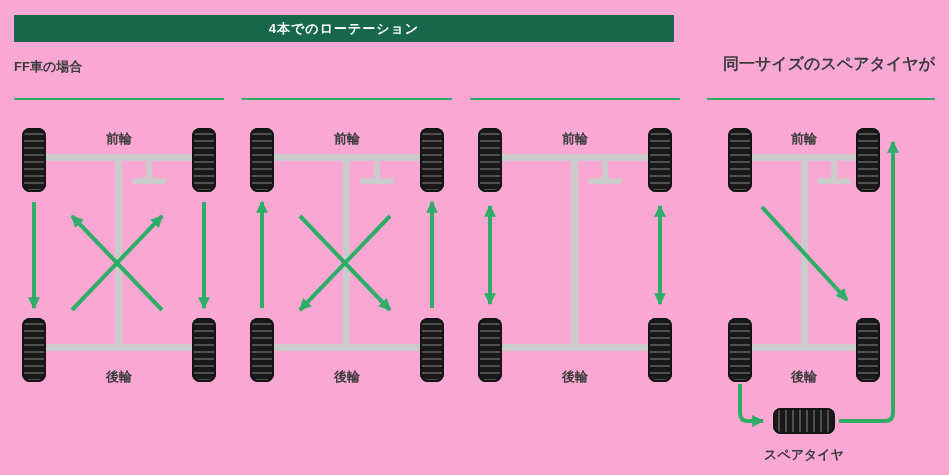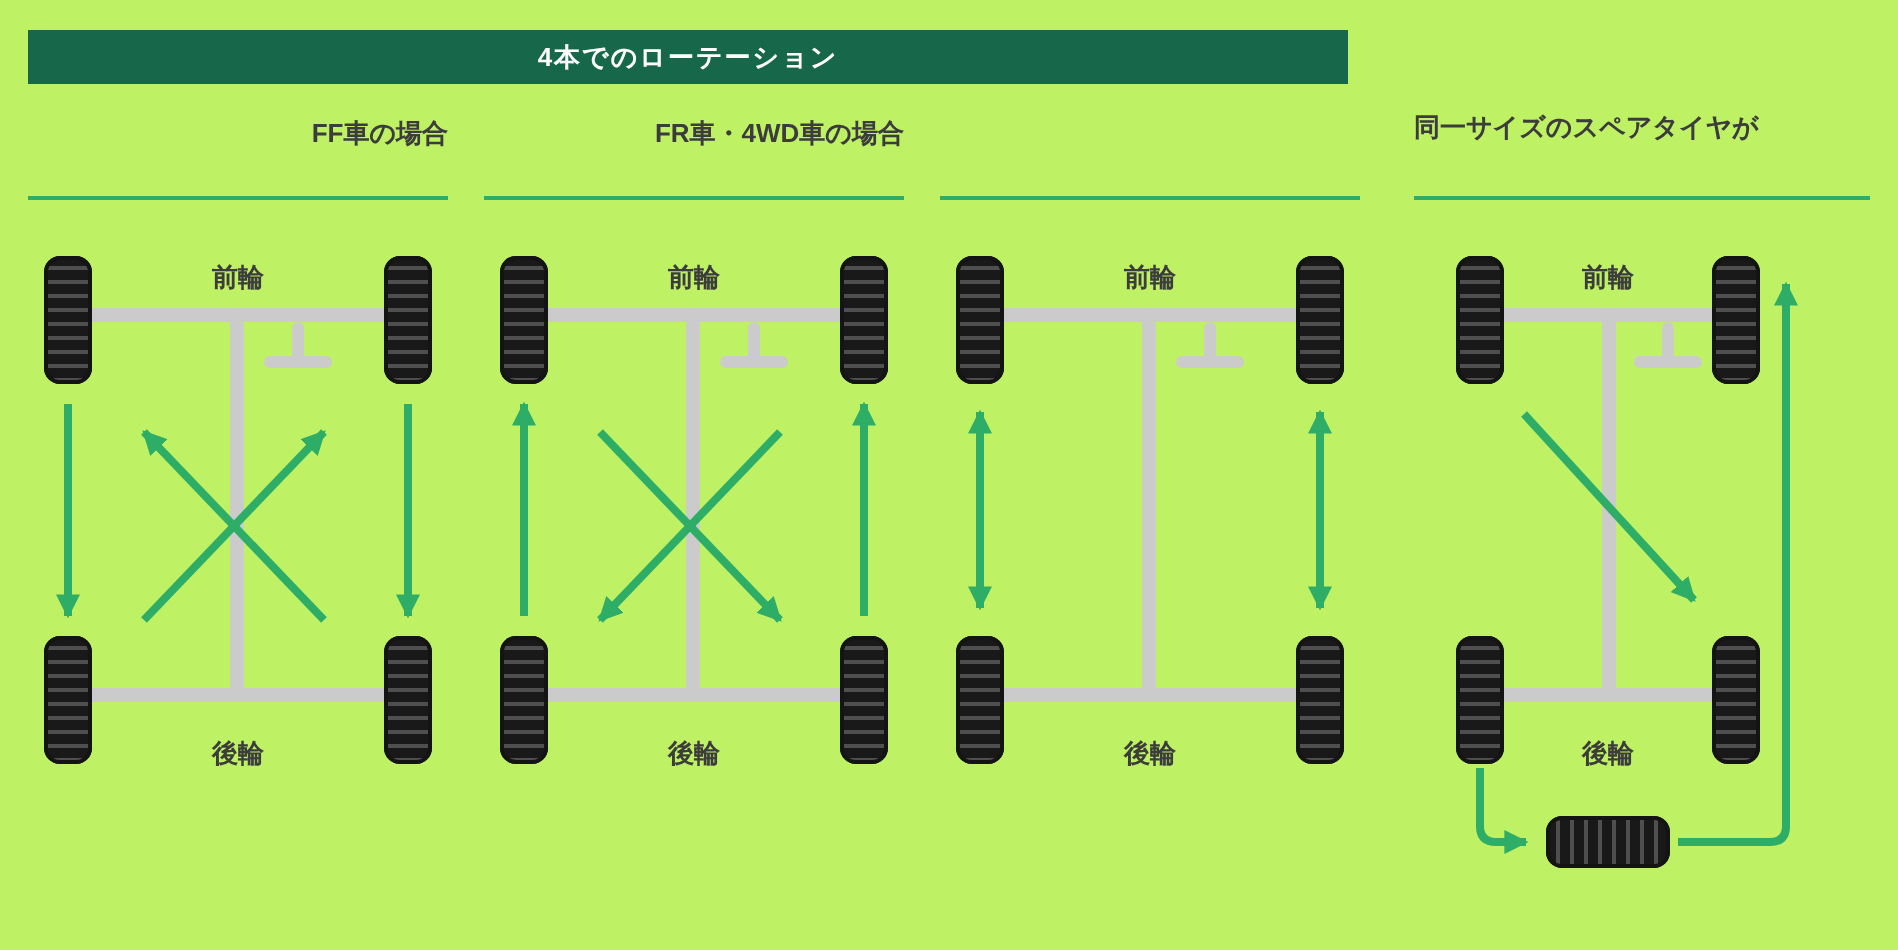--- a/index.html
+++ b/index.html
@@ -1,33 +1,33 @@
 <!DOCTYPE html>
 <html style="--header-bg: #17684a; --accent-green: #2ead67; --chassis-gray: #cbcbcb; --tire-black: #1a1a1a; --text-dark: #3c3c3c;"><head>
 <meta charset="utf-8">
 <style>
   html,body { margin:0; padding:0; background:#fff; }
   .screen {
-    position:relative; width:949px; height:475px; background:#bef264;
+    position:relative; width:949px; height:475px; background:#f9a8d4;
     font-family:"Liberation Sans","DejaVu Sans",sans-serif; overflow:hidden;
   }
   .header-bar {
     position:absolute; top:15px; height:27px;
     background:var(--header-bg,#17684a); color:#fff;
     font-size:13px; font-weight:bold; letter-spacing:1px;
     display:flex; align-items:center; justify-content:center;
   }
   .panel { position:absolute; top:0; height:475px; }
   .panel-title {
-    position:absolute; top:58px; left:0; right:0; text-align:right;
+    position:absolute; top:58px; left:0; right:0; text-align:left;
     font-size:13px; font-weight:bold; color:var(--text-dark,#3c3c3c);
   }
   .panel-title-2line {
-    position:absolute; top:54px; left:0; right:0; text-align:left;
-    font-size:13px; font-weight:bold; color:var(--text-dark,#3c3c3c); line-height:19px;
+    position:absolute; top:54px; left:0; right:0; text-align:right;
+    font-size:16px; font-weight:bold; color:var(--text-dark,#3c3c3c); line-height:19px;
   }
   .rule {
     position:absolute; top:98px; left:0; right:0; height:2px;
     background:var(--accent-green,#2ead67);
   }
   .diagram { position:absolute; top:112px; left:0; }
   .bar { position:absolute; background:var(--chassis-gray,#cbcbcb); border-radius:3px; }
   .tire {
     position:absolute; width:24px; height:64px; border-radius:8px;
     background:repeating-linear-gradient(180deg,#191919 0 5px,#4f4f4f 5px 7px);
@@ -78,21 +78,20 @@
         </defs>
         <path class="ar" d="M20 90 L20 196" marker-end="url(#ah1)"></path>
         <path class="ar" d="M190 90 L190 196" marker-end="url(#ah1)"></path>
         <path class="ar" d="M58 198 L148 104" marker-end="url(#ah1)"></path>
         <path class="ar" d="M148 198 L58 104" marker-end="url(#ah1)"></path>
       </svg>
     </div>
   </div>
 
   <div class="panel" style="left:242px;width:210px;">
-    <div class="panel-title">FR車・4WD車の場合</div>
     <div class="rule"></div>
     <div class="diagram" style="width:210px;height:300px;">
       <div class="bar" style="left:20px;top:42px;width:170px;height:7px;"></div>
       <div class="bar" style="left:20px;top:232px;width:170px;height:7px;"></div>
       <div class="bar" style="left:101px;top:42px;width:7px;height:197px;"></div>
       <div class="bar" style="left:132px;top:49px;width:6px;height:20px;"></div>
       <div class="bar" style="left:118px;top:66px;width:34px;height:6px;"></div>
       <div class="tire" style="left:8px;top:16px;"></div>
       <div class="tire" style="left:178px;top:16px;"></div>
       <div class="tire" style="left:8px;top:206px;"></div>
@@ -150,20 +149,21 @@
       <div class="bar" style="left:94px;top:42px;width:7px;height:197px;"></div>
       <div class="bar" style="left:124px;top:49px;width:6px;height:20px;"></div>
       <div class="bar" style="left:110px;top:66px;width:34px;height:6px;"></div>
       <div class="tire" style="left:21px;top:16px;"></div>
       <div class="tire" style="left:149px;top:16px;"></div>
       <div class="tire" style="left:21px;top:206px;"></div>
       <div class="tire" style="left:149px;top:206px;"></div>
       <div class="tire-h" style="left:66px;top:296px;"></div>
       <div class="wheel-label" style="left:0;width:194px;top:18px;">前輪</div>
       <div class="wheel-label" style="left:0;width:194px;top:256px;">後輪</div>
+      <div class="wheel-label" style="left:0;width:194px;top:334px;">スペアタイヤ</div>
       <svg class="arrows" width="228" height="363">
         <defs>
           <marker id="ah4" viewBox="0 0 10 10" refX="9" refY="5" markerWidth="3" markerHeight="3" orient="auto-start-reverse">
             <path d="M0,0 L10,5 L0,10 Z" class="ah"></path>
           </marker>
         </defs>
         <path class="ar" d="M55 95 L140 188" marker-end="url(#ah4)"></path>
         <path class="ar" d="M33 272 L33 301 Q33 309 41 309 L56 309" marker-end="url(#ah4)"></path>
         <path class="ar" d="M132 309 L178 309 Q186 309 186 301 L186 30" marker-end="url(#ah4)"></path>
       </svg>

